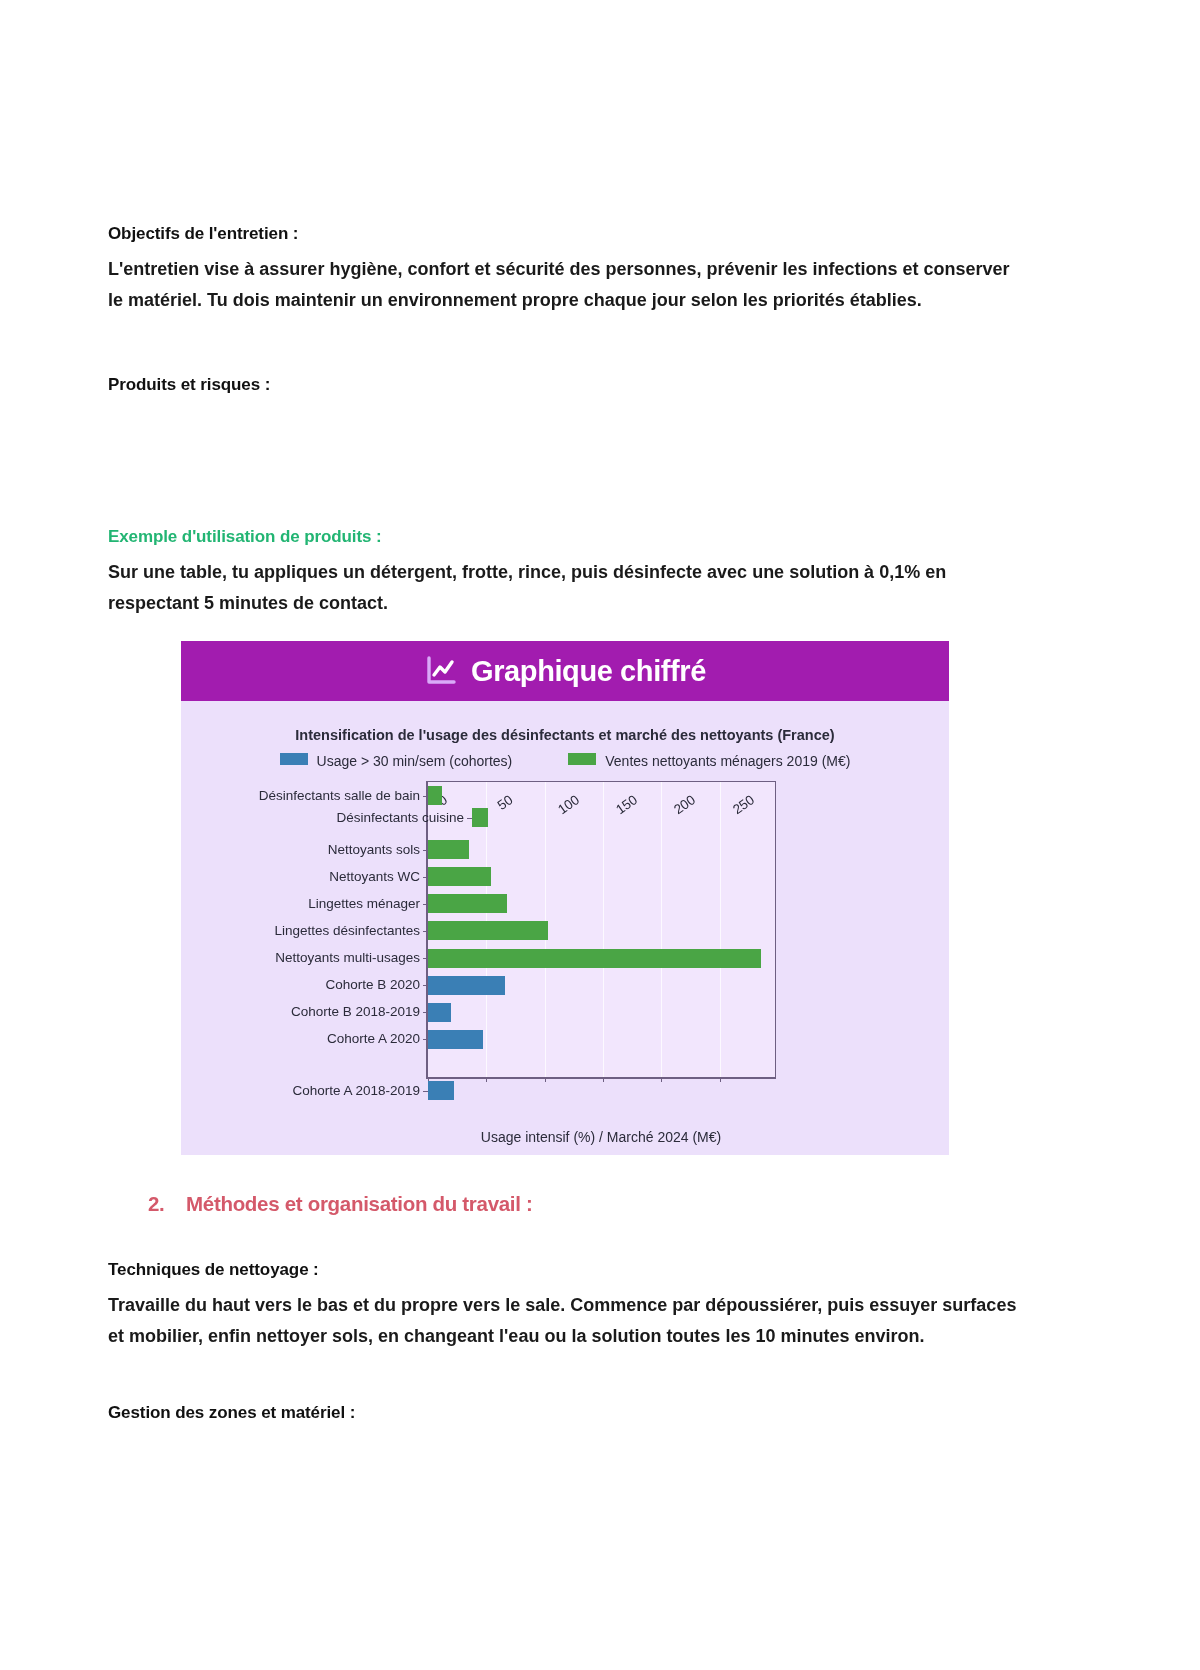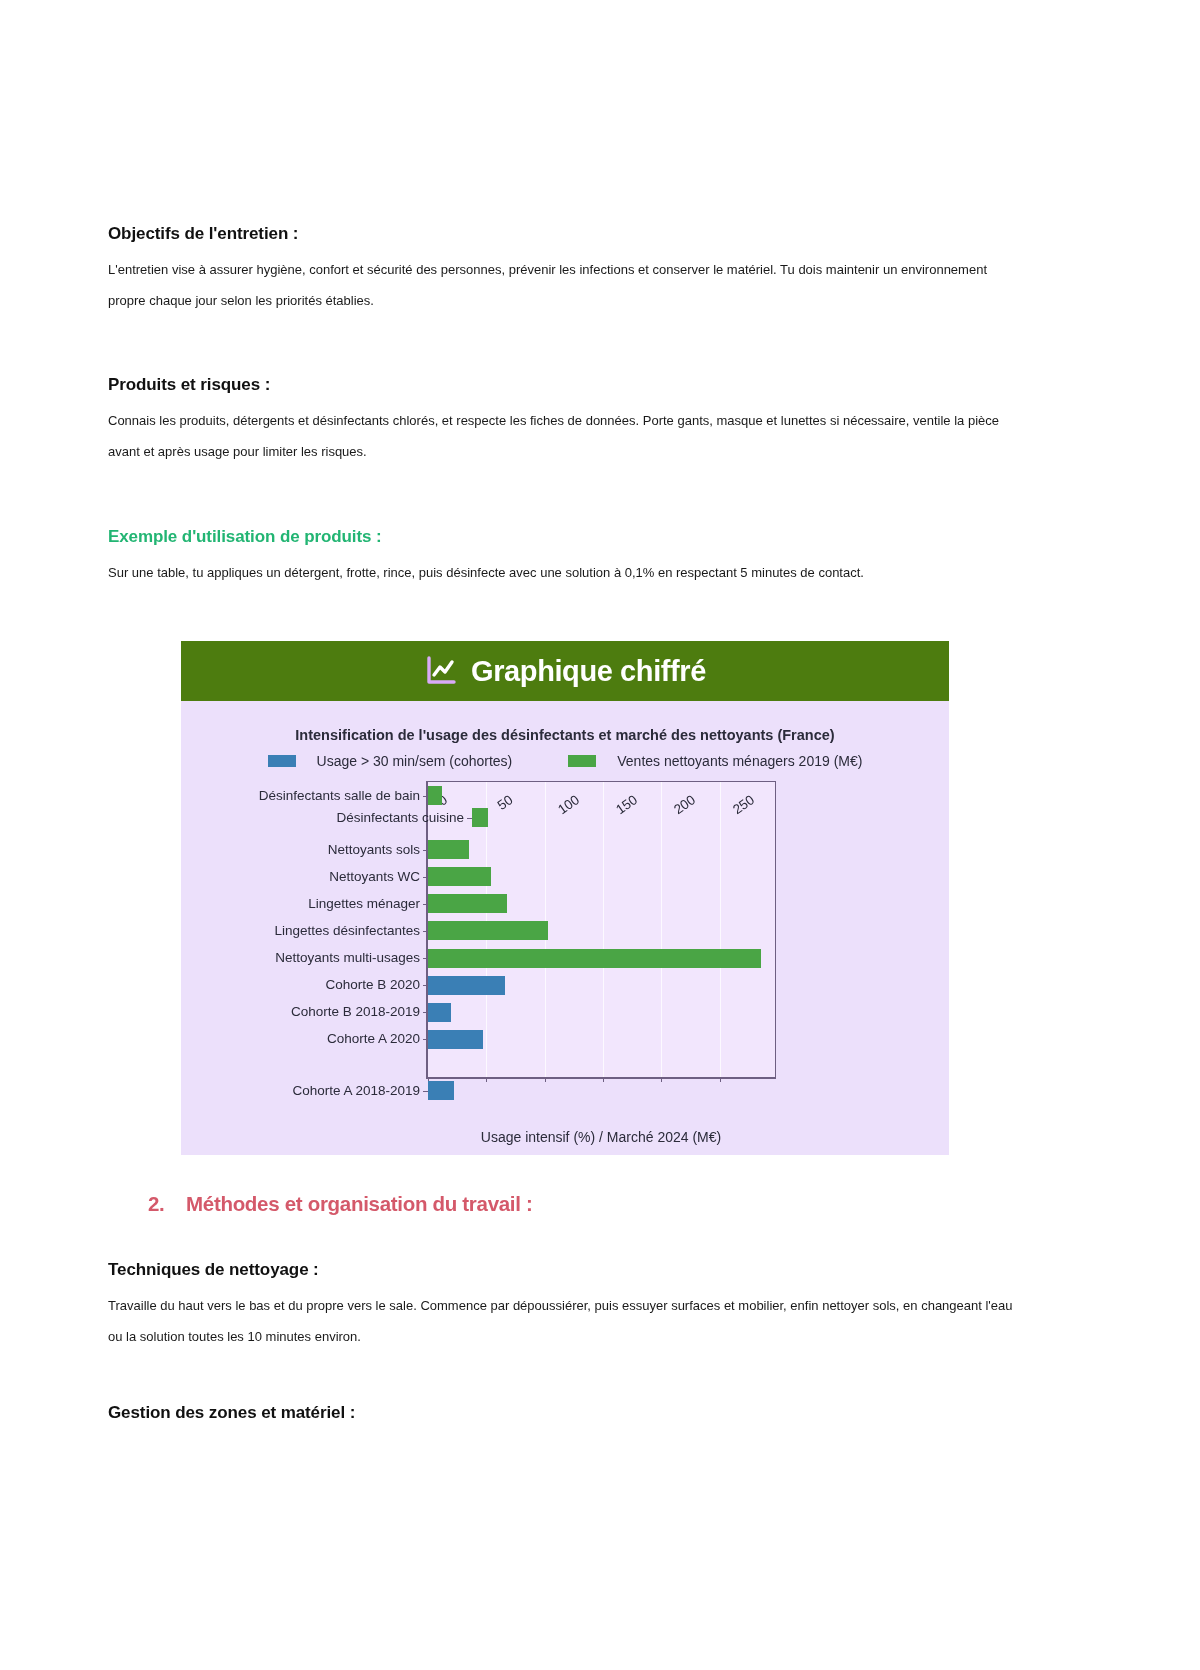--- a/index.html
+++ b/index.html
@@ -64,24 +64,24 @@
     color: #111111;
     letter-spacing: -0.1px;
     white-space: nowrap;
   }
   .sub-heading.green { color: #22b573; }
 
   .body-text {
     position: absolute;
     left: 108px;
     width: 915px;
-    font-size: 13px;
+    font-size: 18px;
     line-height: 31px;
     color: #1a1a1a;
-    font-weight: 400;
+    font-weight: 700;
   }
 
   #h-objectifs { top: 224px; }
   #p-objectifs { top: 254px; }
   #h-produits  { top: 375px; }
   #p-produits  { top: 405px; }
   #h-exemple   { top: 527px; }
   #p-exemple   { top: 557px; }
   #h-techniques { top: 1260px; }
   #p-techniques { top: 1290px; }
@@ -92,21 +92,21 @@
     position: absolute;
     left: 181px;
     top: 641px;
     width: 768px;
     height: 514px;
     background: #ece0fb;
     overflow: hidden;
   }
   .chart-banner {
     height: 60px;
-    background: #4d7c0f;
+    background: #a21caf;
     display: flex;
     align-items: center;
     justify-content: center;
     gap: 13px;
   }
   .banner-icon {
     width: 34px;
     height: 34px;
     position: relative;
     flex: 0 0 auto;
@@ -140,21 +140,21 @@
     position: absolute;
     top: 52px;
     left: 0;
     width: 100%;
     display: flex;
     justify-content: center;
     gap: 56px;
     font-size: 14px;
     color: #2b2b3a;
   }
-  .legend-item { display: flex; align-items: center; gap: 21px; }
+  .legend-item { display: flex; align-items: flex-start; gap: 9px; }
   .legend-swatch {
     width: 28px;
     height: 12px;
     display: inline-block;
   }
 
   
   .plot-wrap {
     position: absolute;
     left: 0;
@@ -242,21 +242,20 @@
 <body>
 
 <div class="page">
 
 
 
   <div class="sub-heading" id="h-objectifs">Objectifs de l'entretien :</div>
   <div class="body-text" id="p-objectifs">L'entretien vise à assurer hygiène, confort et sécurité des personnes, prévenir les infections et conserver le matériel. Tu dois maintenir un environnement propre chaque jour selon les priorités établies.</div>
 
   <div class="sub-heading" id="h-produits">Produits et risques :</div>
-  <div class="body-text" id="p-produits">Connais les produits, détergents et désinfectants chlorés, et respecte les fiches de données. Porte gants, masque et lunettes si nécessaire, ventile la pièce avant et après usage pour limiter les risques.</div>
 
   <div class="sub-heading green" id="h-exemple">Exemple d'utilisation de produits :</div>
   <div class="body-text" id="p-exemple">Sur une table, tu appliques un détergent, frotte, rince, puis désinfecte avec une solution à 0,1% en respectant 5 minutes de contact.</div>
 
   <div class="chart-card">
     <div class="chart-banner">
       <span class="banner-icon">
         <svg width="34" height="34" viewBox="0 0 34 34" aria-hidden="true">
           <path d="M5 4 L5 28 L30 28" fill="none" stroke="#d9aaf8" stroke-width="3.4" stroke-linecap="round" stroke-linejoin="round"></path>
           <path d="M10 21 L16 13 L21 18 L28 8" fill="none" stroke="#ffffff" stroke-width="3.4" stroke-linecap="round" stroke-linejoin="round"></path>

